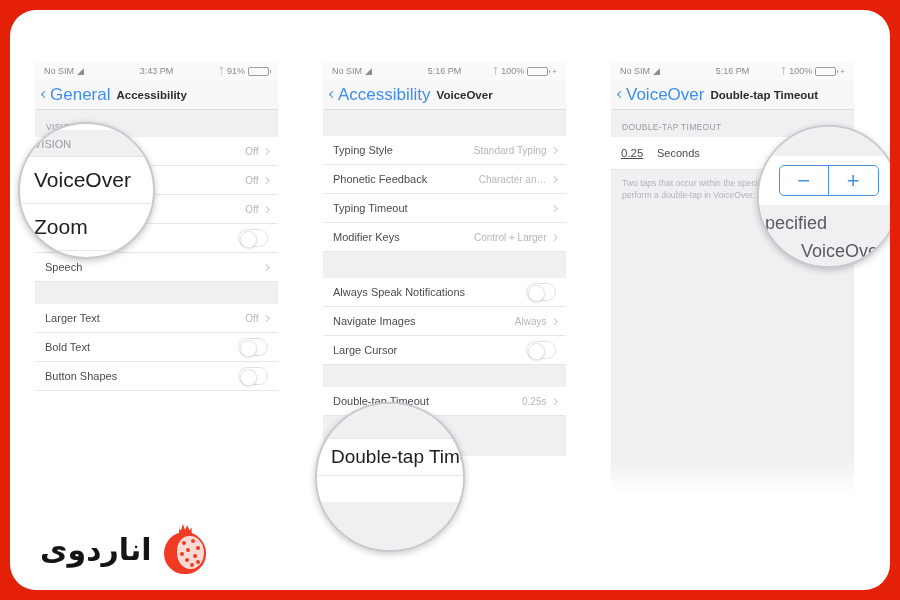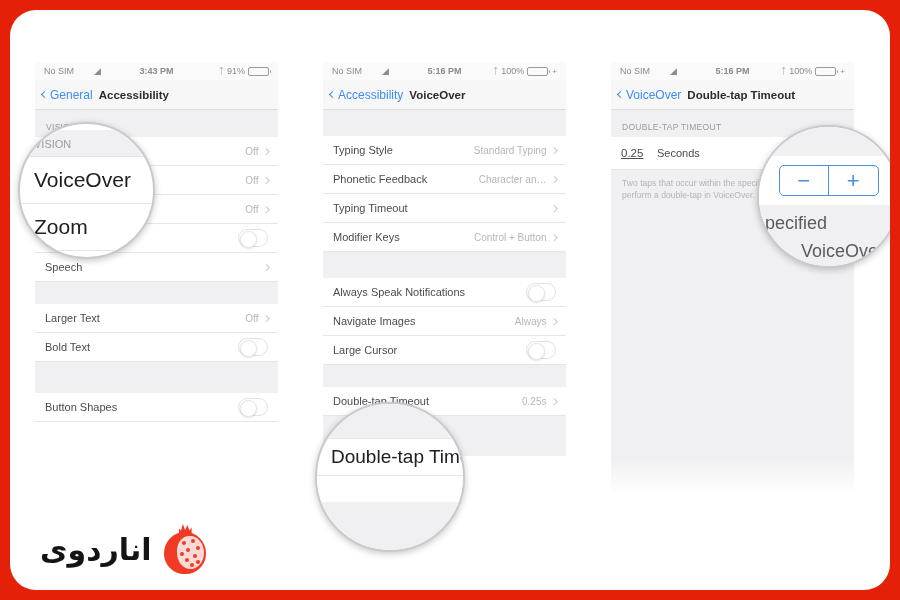--- a/index.html
+++ b/index.html
@@ -43,23 +43,23 @@
 
   
   .statusbar {
     height: 18px;
     display: flex; align-items: center;
     padding: 0 9px;
     font-size: 9px; color: #8a8a8f;
     background: #fafafa;
     position: relative;
   }
-  .sb-left  { display: flex; align-items: center; gap: 20px; flex: 0 0 auto; }
+  .sb-left  { display: flex; align-items: center; gap: 3px; flex: 0 0 auto; }
   .sb-time  { position: absolute; left: 0; right: 0; text-align: center;
-              font-size: 9px; color: #8a8a8f; font-weight: bold; }
+              font-size: 9px; color: #8a8a8f; font-weight: normal; }
   .sb-right { margin-left: auto; display: flex; align-items: center; gap: 3px;
               position: relative; z-index: 2; }
   .wifi-ico { font-size: 9px; line-height: 1; }
   .bt-ico   { font-size: 9px; line-height: 1; }
   .batt {
     width: 21px; height: 9px; border: 1px solid #9a9a9f;
     border-radius: 2px; position: relative; padding: 1px;
   }
   .batt::after {
     content: ""; position: absolute; right: -3px; top: 2.5px;
@@ -72,21 +72,21 @@
 
   
   .navbar {
     height: 30px; background: #f7f7f8;
     display: flex; align-items: center; padding: 0 7px;
     position: relative;
     border-bottom: 0.5px solid #dcdce0;
   }
   .nav-back {
     display: flex; align-items: center; gap: 2px;
-    color: #3d8ef0; font-size: 12px; white-space: nowrap;
+    color: #3d8ef0; font-size: 17px; white-space: nowrap;
   }
   .chev-left {
     display: inline-block; width: 5px; height: 5px;
     border-left: 1.6px solid #3d8ef0; border-bottom: 1.6px solid #3d8ef0;
     transform: rotate(45deg); margin-right: 1px;
   }
   .nav-title {
     font-size: 11.5px; font-weight: bold; color: #2c2c2e;
     margin-left: 6px; white-space: nowrap;
   }
@@ -100,21 +100,21 @@
     padding: 12px 11px 5px 11px;
   }
   .row {
     background: #ffffff;
     height: 29px;
     display: flex; align-items: center;
     padding: 0 10px;
     position: relative;
     border-bottom: 0.5px solid #e6e6ea;
   }
-  .row:last-child { border-bottom: 0.5px solid #e6e6ea; margin-top: 31px; }
+  .row:last-child { border-bottom: 0.5px solid #e6e6ea; }
   .row-label { font-size: 11px; color: #4b4b50; white-space: nowrap; }
   .row-right {
     margin-left: auto; display: flex; align-items: center; gap: 5px;
   }
   .row-value { font-size: 10px; color: #b6b6bb; white-space: nowrap; }
   .chev-right {
     display: inline-block; width: 4.5px; height: 4.5px;
     border-top: 1.3px solid #c8c8cd; border-right: 1.3px solid #c8c8cd;
     transform: rotate(45deg);
   }
@@ -379,21 +379,21 @@
         <div class="row">
           <span class="row-label">Typing Timeout</span>
           <span class="row-right">
             <span class="chev-right"></span>
           </span>
         </div>
 
         <div class="row">
           <span class="row-label">Modifier Keys</span>
           <span class="row-right">
-            <span class="row-value">Control + Button</span>
+            <span class="row-value">Control + Larger</span>
             <span class="chev-right"></span>
           </span>
         </div>
 
         <div class="sec-gap" style="height:26px"></div>
 
         <div class="row">
           <span class="row-label">Always Speak Notifications</span>
           <span class="row-right">
             <span class="toggle"></span>

